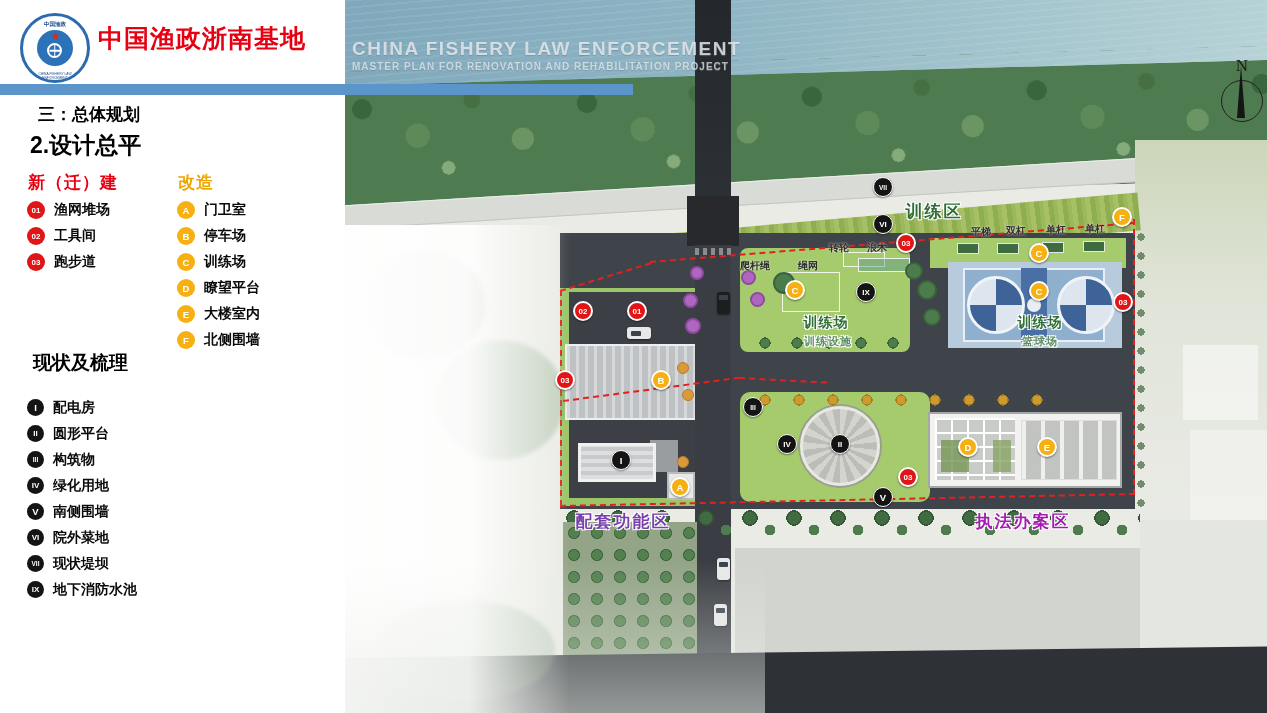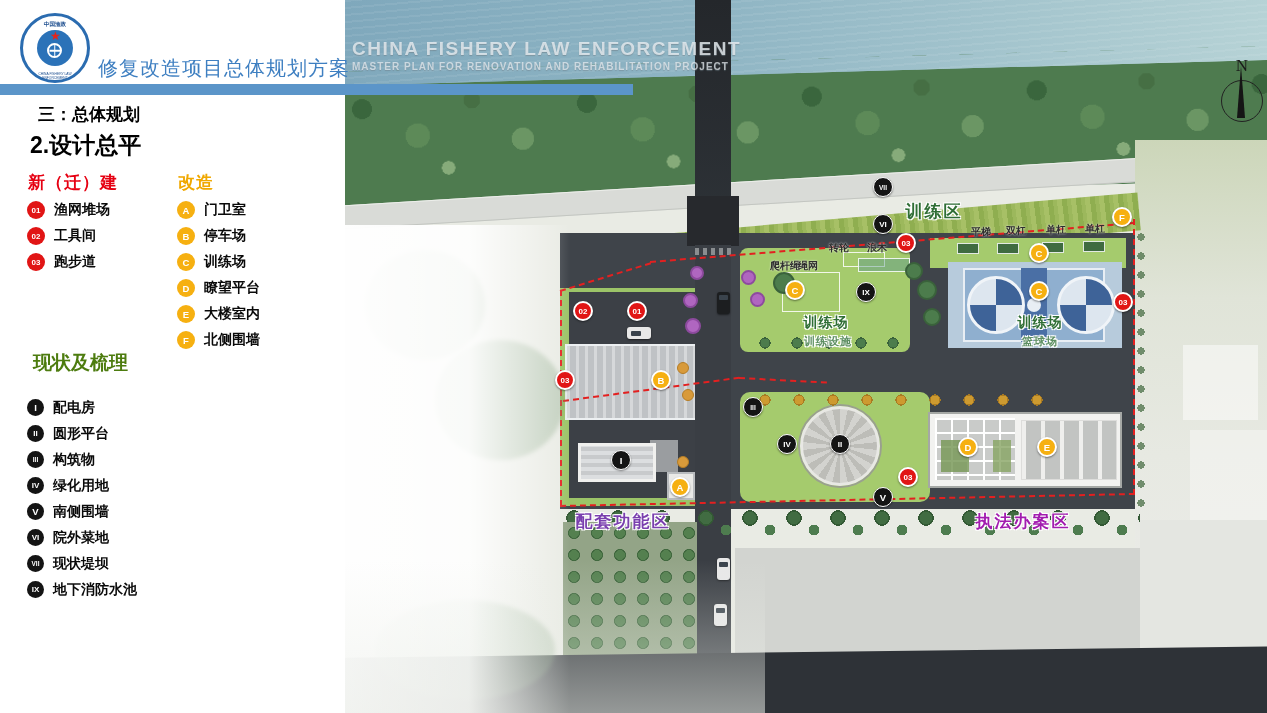--- a/index.html
+++ b/index.html
@@ -23,21 +23,21 @@
   .wm1{left:352px;top:38px;font-size:19px;font-weight:bold;letter-spacing:1.5px;
        color:rgba(235,240,243,.78);text-shadow:0 1px 1px rgba(110,125,135,.55);}
   .wm2{left:352px;top:61px;font-size:10px;font-weight:bold;letter-spacing:1px;
        color:rgba(235,240,243,.7);text-shadow:0 1px 1px rgba(110,125,135,.5);}
 
   
   .h-section{left:38px;top:103px;font-size:17px;font-weight:bold;color:#000;}
   .h-page{left:30px;top:130px;font-size:23px;font-weight:bold;color:#000;}
   .h-new{left:28px;top:171px;font-size:17px;font-weight:bold;color:#e60012;letter-spacing:1px;}
   .h-reno{left:178px;top:171px;font-size:17px;font-weight:bold;color:#f0a800;letter-spacing:1px;}
-  .h-exist{left:33px;top:350px;font-size:19px;font-weight:bold;color:#4d7c0f;}
+  .h-exist{left:33px;top:350px;font-size:19px;font-weight:bold;color:#000000;}
   .leg-list{display:flex;flex-direction:column;}
   #legend-new-list{left:27px;top:201px;}
   #legend-reno-list{left:177px;top:201px;}
   #legend-exist-list{left:27px;top:399px;}
   .leg-row{display:flex;align-items:center;height:18px;margin-bottom:8px;}
   #legend-exist-list .leg-row{height:17px;margin-bottom:9px;}
   .chip{width:18px;height:18px;border-radius:50%;color:#fff;font-weight:bold;
         display:flex;align-items:center;justify-content:center;flex:0 0 auto;}
   #legend-exist-list .chip{width:17px;height:17px;}
   .chip.red{background:#e11515;}
@@ -281,21 +281,21 @@
     <div class="abs mist-bl"></div>
 
     <div class="abs" id="labels-layer" style="left:0;top:0;width:100%;height:100%;">
         <div class="zlabel zone-green" style="left: 589px; top: 211px;">训练区</div>
         <div class="zlabel area-green" style="left: 481px; top: 323px;">训练场</div>
         <div class="zlabel area-sub" style="left: 483px; top: 341px;">训练设施</div>
         <div class="zlabel area-green" style="left: 695px; top: 323px;">训练场</div>
         <div class="zlabel area-sub" style="left: 695px; top: 341px; text-align: center;">篮球场</div>
         <div class="zlabel zone-purple" style="left: 278px; top: 521px;">配套功能区</div>
         <div class="zlabel zone-red" style="left: 678px; top: 521px;">执法办案区</div>
-        <div class="equip" style="left: 440px; top: 266px;">爬杆绳</div>
+        <div class="equip" style="left: 410px; top: 266px;">爬杆绳</div>
         <div class="equip" style="left: 463px; top: 266px;">绳网</div>
         <div class="equip" style="left: 494px; top: 248px;">转轮</div>
         <div class="equip" style="left: 532px; top: 248px;">浪木</div>
         <div class="equip" style="left: 636px; top: 232px;">平梯</div>
         <div class="equip" style="left: 671px; top: 231px;">双杠</div>
         <div class="equip" style="left: 711px; top: 230px;">单杠</div>
         <div class="equip" style="left: 750px; top: 229px;">单杠</div>
       </div>
     <div class="abs" id="markers-layer" style="left:0;top:0;width:100%;height:100%;">
         <div class="marker red" style="left: 238px; top: 311px; font-size: 8px;">02</div>
@@ -328,21 +328,21 @@
   </div>
 
   <div class="abs logo">
     <div class="abs logo-arc-top">中国渔政</div>
     <div class="abs logo-disc">
       <div class="abs logo-star">★</div>
       <div class="abs logo-wheel"></div>
     </div>
     <div class="abs logo-arc-bot">CHINA FISHERY LAW ENFORCEMENT</div>
   </div>
-  <div class="abs sub-title">修复改造项目总体规划方案</div>
+  <div class="abs main-title">中国渔政浙南基地</div>
   <div class="abs blue-bar"></div>
   <div class="abs wm1">CHINA FISHERY LAW ENFORCEMENT</div>
   <div class="abs wm2">MASTER PLAN FOR RENOVATION AND REHABILITATION PROJECT</div>
 
   <div class="abs h-section">三：总体规划</div>
   <div class="abs h-page">2.设计总平</div>
   <div class="abs h-new">新（迁）建</div>
   <div class="abs h-reno">改造</div>
   <div class="abs h-exist">现状及梳理</div>
   <div class="abs leg-list" id="legend-new-list">

